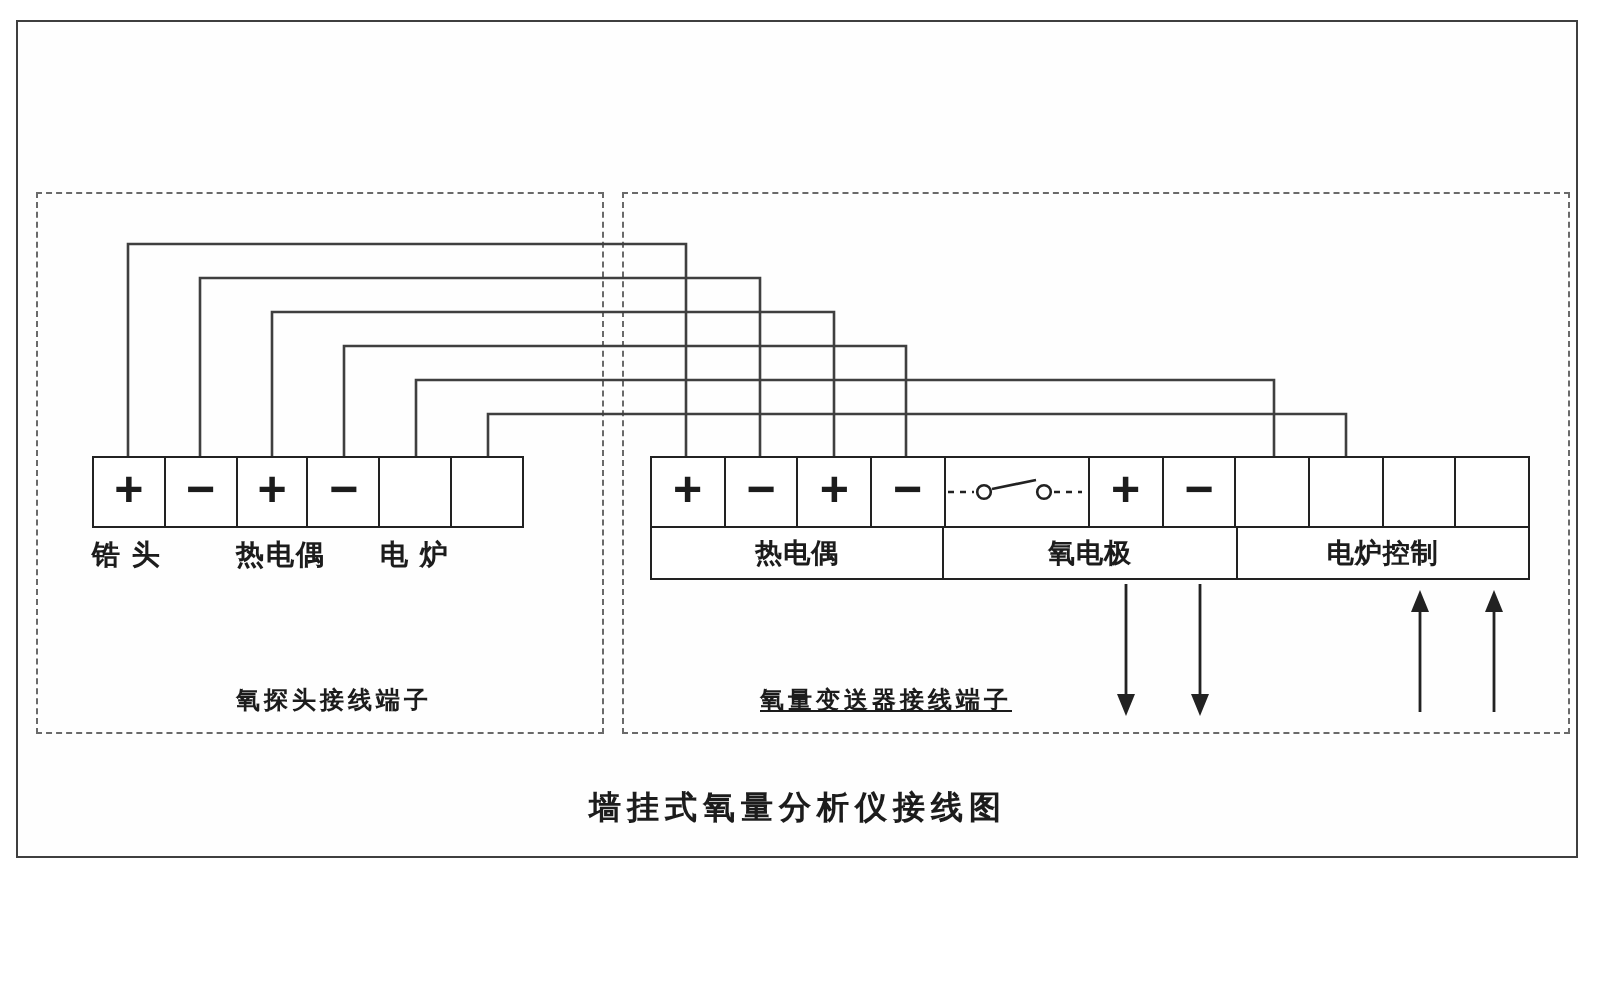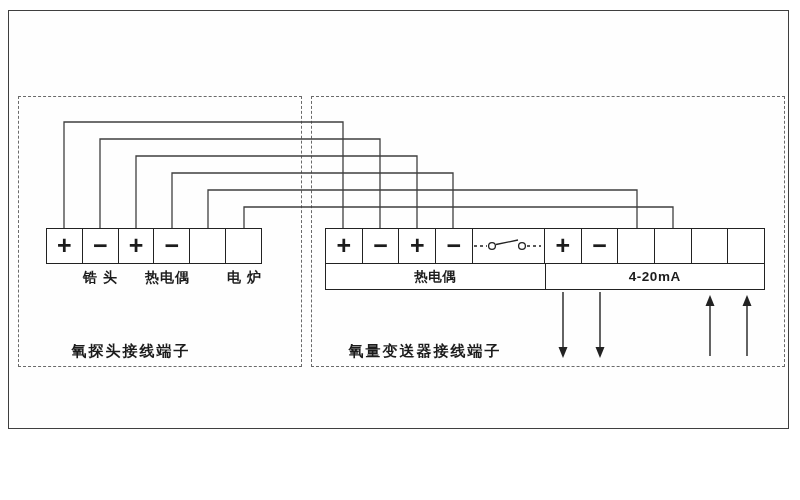--- a/index.html
+++ b/index.html
@@ -41,29 +41,29 @@
     flex:1; border-right:1.5px solid #222; box-sizing:border-box;
     display:flex; align-items:center; justify-content:center;
     font-size:13.5px; font-weight:700; white-space:nowrap; letter-spacing:0.5px;
   }
   .label-cell:last-child { border-right:none; }
 
   .left-labels {
     position:absolute; left:46px; top:269px; width:216px; display:flex;
   }
   .left-labels span {
-    flex:1; text-align:right; font-size:14px; font-weight:700; letter-spacing:1px;
+    flex:1; text-align:left; font-size:14px; font-weight:700; letter-spacing:1px;
   }
 
   .caption {
-    position:absolute; font-size:15px; font-weight:700; letter-spacing:2px;
-    text-align:center; white-space:nowrap;
+    position:absolute; font-size:12px; font-weight:700; letter-spacing:2px;
+    text-align:right; white-space:nowrap;
   }
   .caption-probe { left:46px; top:342px; width:170px; }
-  .caption-transmitter { left:330px; top:342px; width:190px; }
+  .caption-transmitter { left:316px; top:342px; width:190px;text-decoration:underline; }
 
   .diagram-title {
     position:absolute; left:8px; top:394px; width:782px; text-align:center;
     font-size:16px; font-weight:700; letter-spacing:3px;
   }
 
   svg.overlay {
     position:absolute; left:0; top:0; width:800px; height:500px;
     pointer-events:none;
   }
@@ -102,26 +102,28 @@
     <div class="cell">+</div>
     <div class="cell">−</div>
     <div class="cell"></div>
     <div class="cell"></div>
     <div class="cell"></div>
     <div class="cell"></div>
   </div>
 
   <div class="label-row">
     <div class="label-cell">热电偶</div>
-    <div class="label-cell">4-20mA</div>
+    <div class="label-cell">氧电极</div>
+    <div class="label-cell">电炉控制</div>
   </div>
 
   <div class="caption caption-probe">氧探头接线端子</div>
   <div class="caption caption-transmitter">氧量变送器接线端子</div>
 
+  <div class="diagram-title">墙挂式氧量分析仪接线图</div>
 
   <svg class="overlay" viewBox="0 0 800 500" xmlns="http://www.w3.org/2000/svg">
     <g stroke="#3f3f3f" stroke-width="1.3" fill="none">
 
       <polyline points="64,228 64,122 343,122 343,228"></polyline>
       <polyline points="100,228 100,139 380,139 380,228"></polyline>
       <polyline points="136,228 136,156 417,156 417,228"></polyline>
       <polyline points="172,228 172,173 453,173 453,228"></polyline>
       <polyline points="208,228 208,190 637,190 637,228"></polyline>
       <polyline points="244,228 244,207 673,207 673,228"></polyline>

